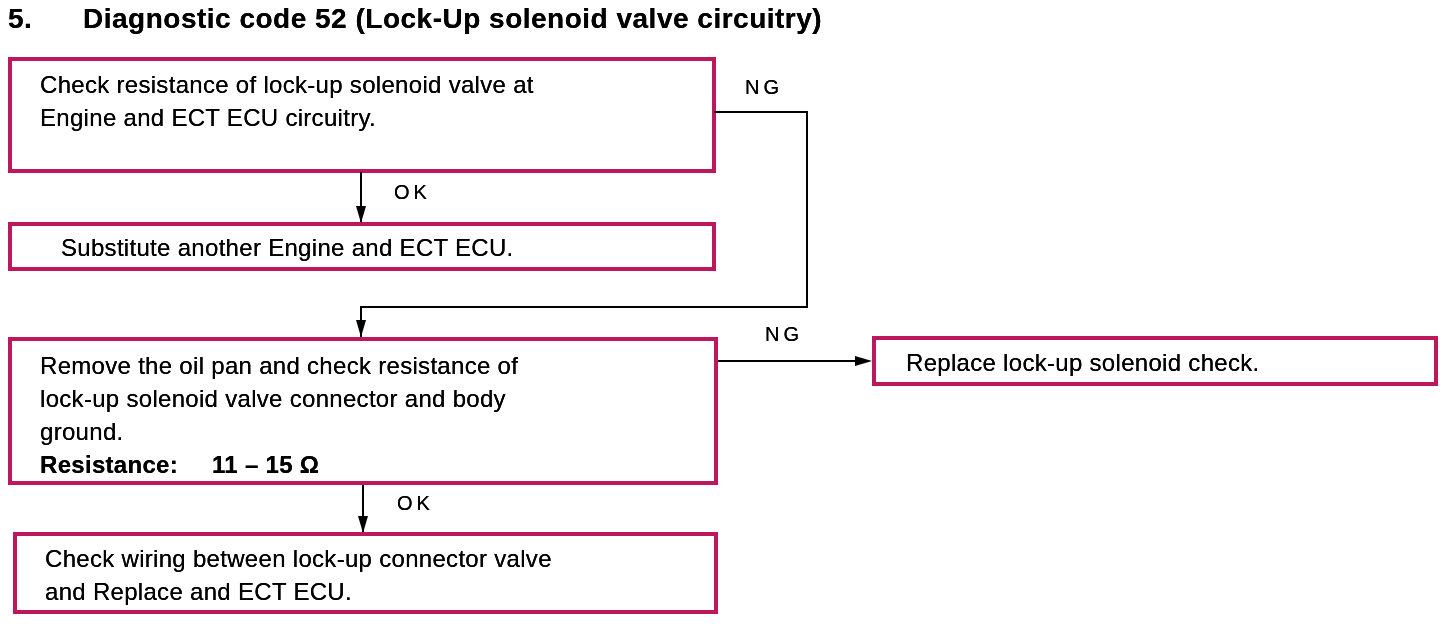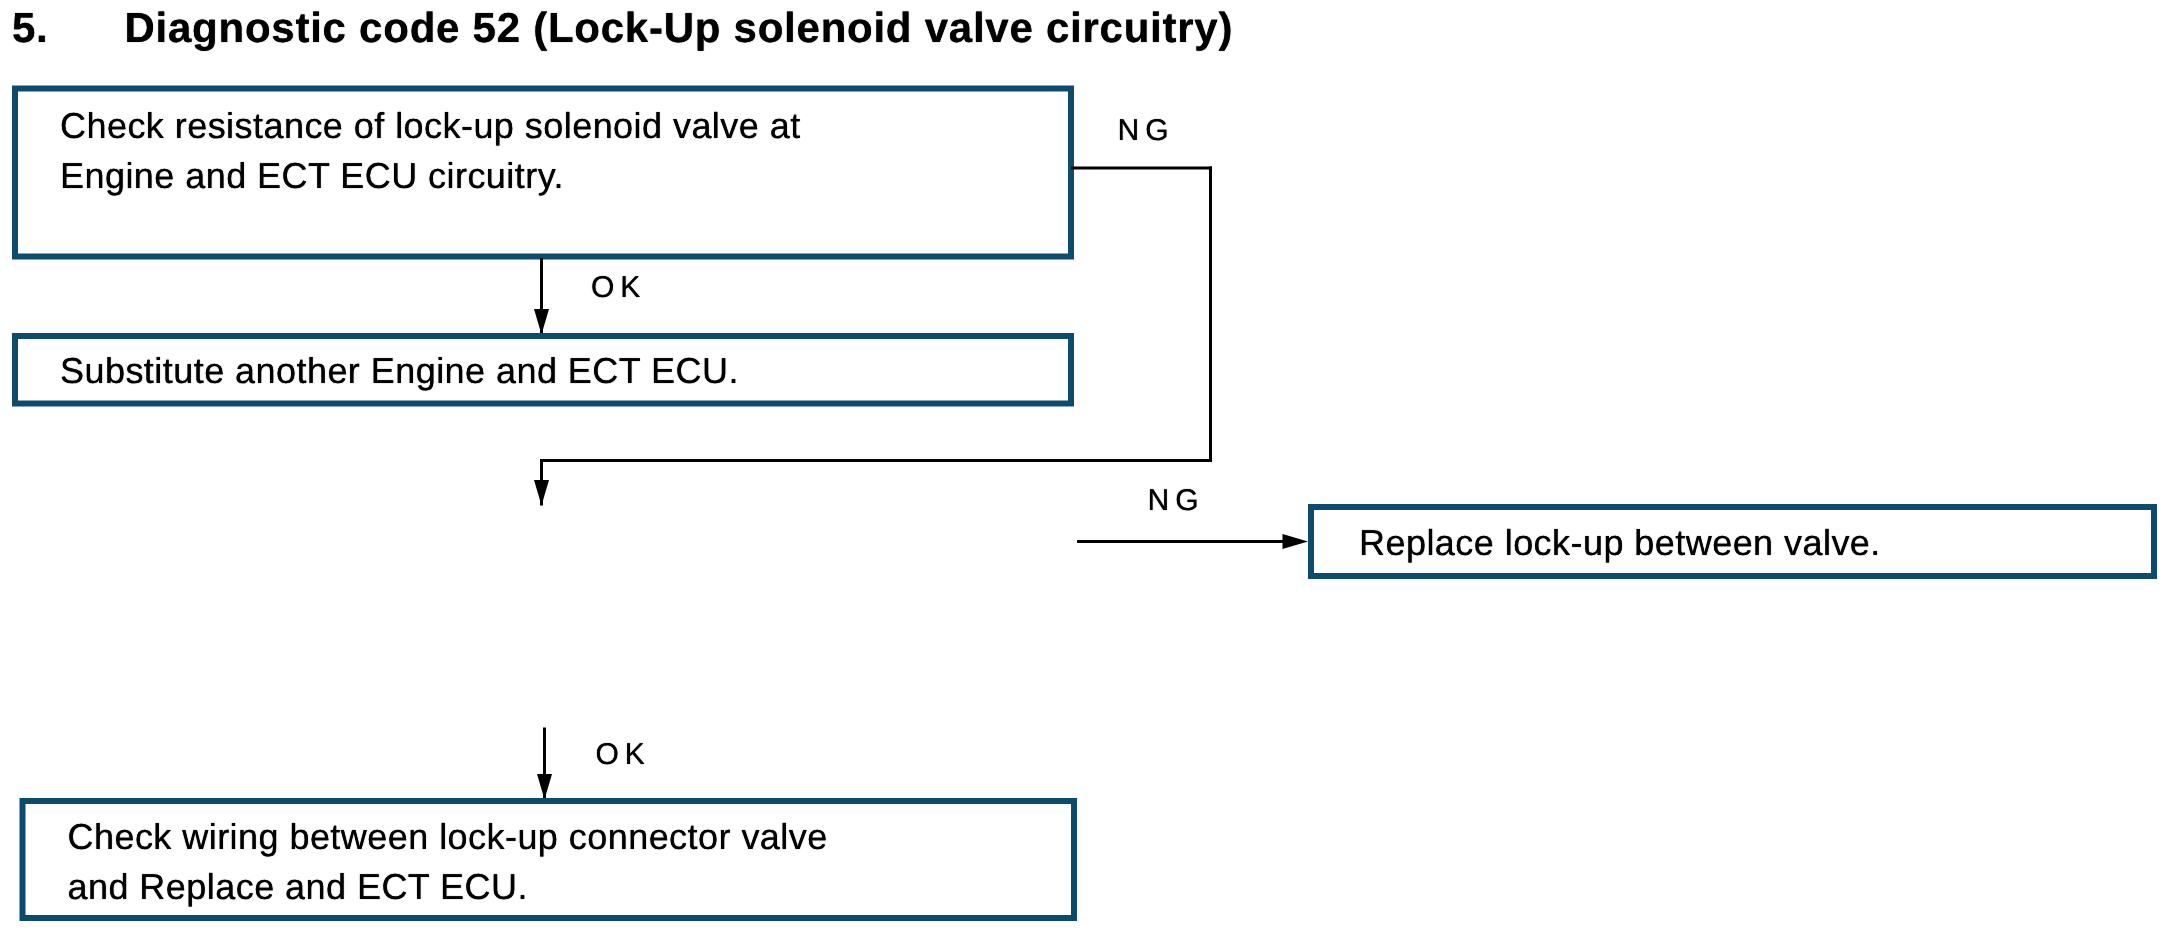--- a/index.html
+++ b/index.html
@@ -14,21 +14,21 @@
   .title{
     position:absolute;top:3px;left:0;
     font-size:28px;font-weight:bold;letter-spacing:0.5px;
     text-shadow:0 0 0.6px currentColor;
     white-space:nowrap;
   }
   .title .num{position:absolute;left:8px;top:0;}
   .title .txt{position:absolute;left:83px;top:0;white-space:nowrap;}
   .fbox{
     position:absolute;
-    border:4px solid #0c4a6e;
+    border:4px solid #be185d;
     box-sizing:border-box;
     background:#fff;
     font-size:24px;
     line-height:33px;
     letter-spacing:0.3px;
     text-shadow:0 0 0.6px currentColor;
   }
   .fbox .pad{padding:7px 10px 0 28px;}
   .fbox .line{display:block;white-space:nowrap;}
   .bold{font-weight:bold;}
@@ -75,33 +75,41 @@
   <div class="clabel" style="left:394px;top:181px;">OK</div>
 
   <div class="cline" style="left:714px;top:111px;width:94px;height:2px;"></div>
   <div class="cline" style="left:806px;top:111px;width:2px;height:197px;"></div>
   <div class="cline" style="left:361px;top:306px;width:447px;height:2px;"></div>
   <div class="cline" style="left:360px;top:306px;width:2px;height:31px;"></div>
   <div class="arrow-down" style="left:356px;top:320px;"></div>
   <div class="clabel" style="left:745px;top:76px;">NG</div>
 
   <div class="fbox" style="left:8px;top:222px;width:708px;height:49px;">
-    <div class="pad" style="padding-top:5px;">
+    <div class="pad" style="padding-top:5px;margin-left:21px;">
       <span class="line">Substitute another Engine and ECT ECU.</span>
     </div>
   </div>
 
+  <div class="fbox" style="left:8px;top:337px;width:710px;height:148px;">
+    <div class="pad" style="padding-top:8px;">
+      <span class="line">Remove the oil pan and check resistance of</span>
+      <span class="line">lock-up solenoid valve connector and body</span>
+      <span class="line">ground.</span>
+      <span class="line bold"><span>Resistance:</span><span class="gap"></span><span>11 – 15 Ω</span></span>
+    </div>
+  </div>
 
   <div class="cline" style="left:718px;top:360px;width:140px;height:2px;"></div>
   <div class="arrow-right" style="left:855px;top:356px;"></div>
   <div class="clabel" style="left:765px;top:323px;">NG</div>
 
   <div class="fbox" style="left:872px;top:336px;width:566px;height:50px;">
     <div class="pad" style="padding-top:6px;padding-left:30px;">
-      <span class="line">Replace lock-up between valve.</span>
+      <span class="line">Replace lock-up solenoid check.</span>
     </div>
   </div>
 
   <div class="cline" style="left:362px;top:485px;width:2px;height:48px;"></div>
   <div class="arrow-down" style="left:358px;top:516px;"></div>
   <div class="clabel" style="left:397px;top:492px;">OK</div>
 
   <div class="fbox" style="left:13px;top:532px;width:705px;height:82px;">
     <div class="pad" style="padding-top:6px;">
       <span class="line">Check wiring between lock-up connector valve</span>

